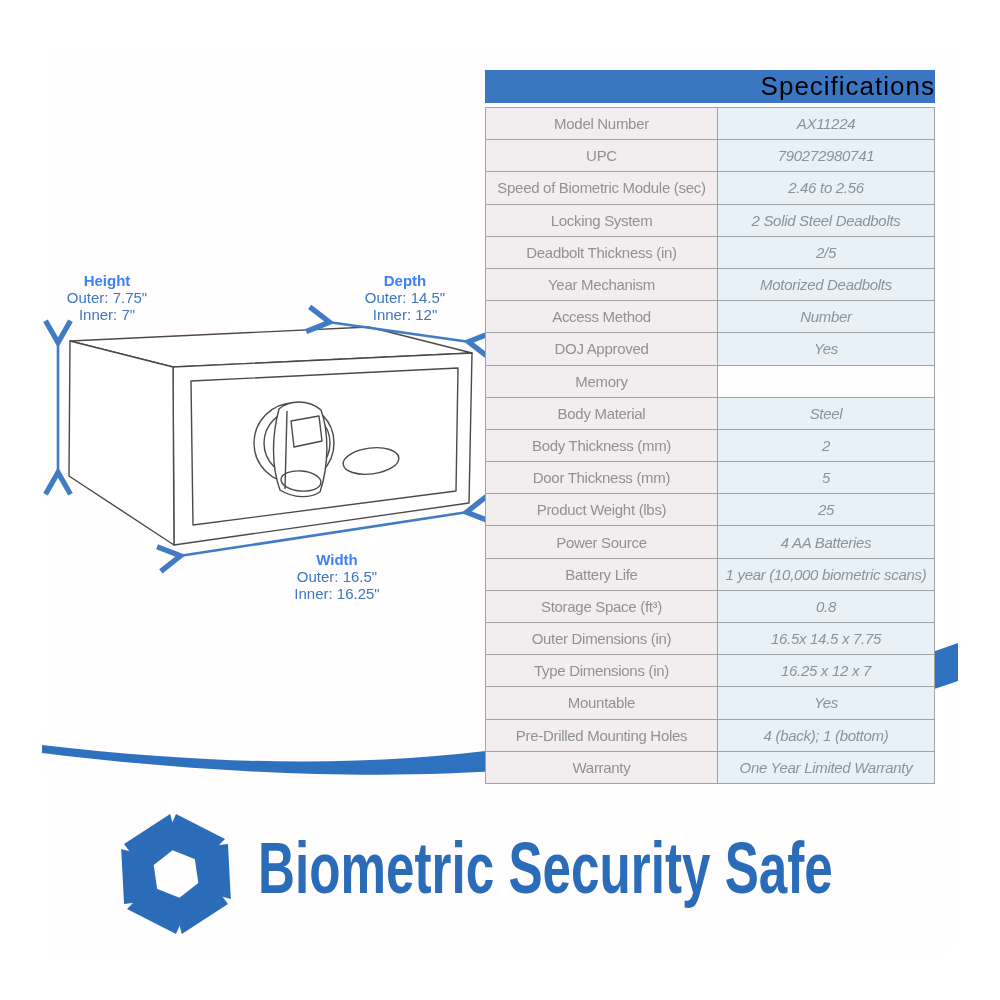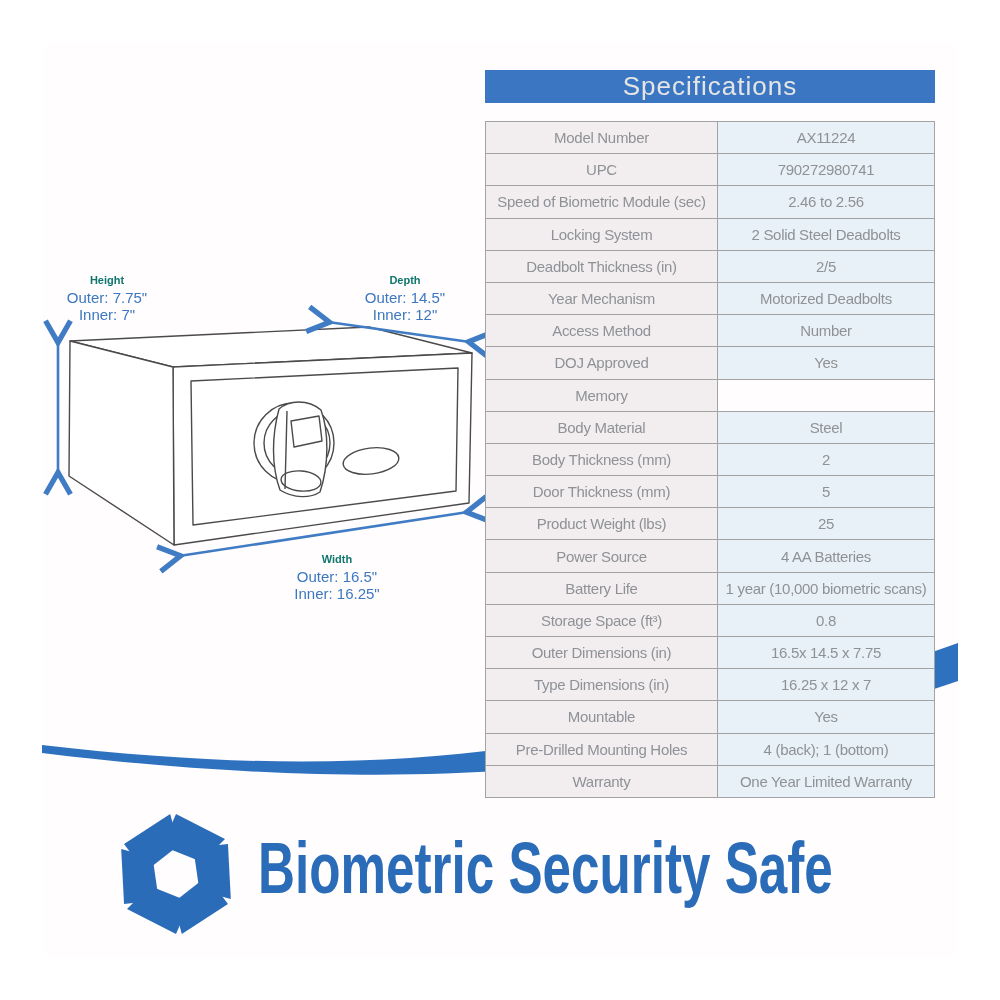--- a/index.html
+++ b/index.html
@@ -8,41 +8,41 @@
     background:#ffffff; font-family:"Liberation Sans", sans-serif;
   }
   .content-bg {
     position:absolute; left:42px; top:42px; width:916px; height:916px;
     background:#fffdfe;
   }
   .layer { position:absolute; left:0; top:0; width:1000px; height:1000px; pointer-events:none; }
 
   
   .dim-group { position:absolute; text-align:center; line-height:17px; font-size:15px; color:#3c78c0; }
-  .dim-title { font-weight:bold; color:#0f766e; font-size:11px; }
+  .dim-title { font-weight:bold; color:#3b82f6; font-size:15px; }
   .dim-height { left:40px;  top:272px; width:134px; }
   .dim-depth  { left:335px; top:272px; width:140px; }
   .dim-width  { left:262px; top:551px; width:150px; }
 
   
   .spec-table { position:absolute; left:485px; top:70px; width:450px; }
   .spec-header {
-    height:33px; background:#3a76c2; color:#e5e5e5;
-    font-size:26px; line-height:33px; text-align:center; letter-spacing:1px;
-  }
-  .spec-body { margin-top:18px; border:1px solid #a3a3a3; }
+    height:33px; background:#3a76c2; color:#000000;
+    font-size:26px; line-height:33px; text-align:right; letter-spacing:1px;
+  }
+  .spec-body { margin-top:4px; border:1px solid #a3a3a3; }
   .spec-row { display:flex; height:31.2px; border-top:1px solid #a3a3a3; }
   .spec-row:first-child { border-top:none; }
   .spec-cell {
     display:flex; align-items:center; justify-content:center;
     font-size:15px; color:#8e9296; letter-spacing:-0.3px;
     overflow:hidden; white-space:nowrap; padding:0 2px; box-sizing:border-box;
   }
   .spec-label { width:232px; background:#f2eef0; border-right:1px solid #a3a3a3; }
-  .spec-value { flex:1; background:#e9f1f8; }
+  .spec-value { flex:1; background:#e9f1f8;font-style:italic; }
 
   
   .brand-logo { position:absolute; left:112px; top:808px; width:128px; height:128px; }
   .brand-title {
     position:absolute; left:258px; top:833px;
     font-size:64px; font-weight:bold; color:#2b6cb8; line-height:1;
     white-space:nowrap; transform:scale(0.8,1.12); transform-origin:0 0;
   }
 </style>
 </head>

